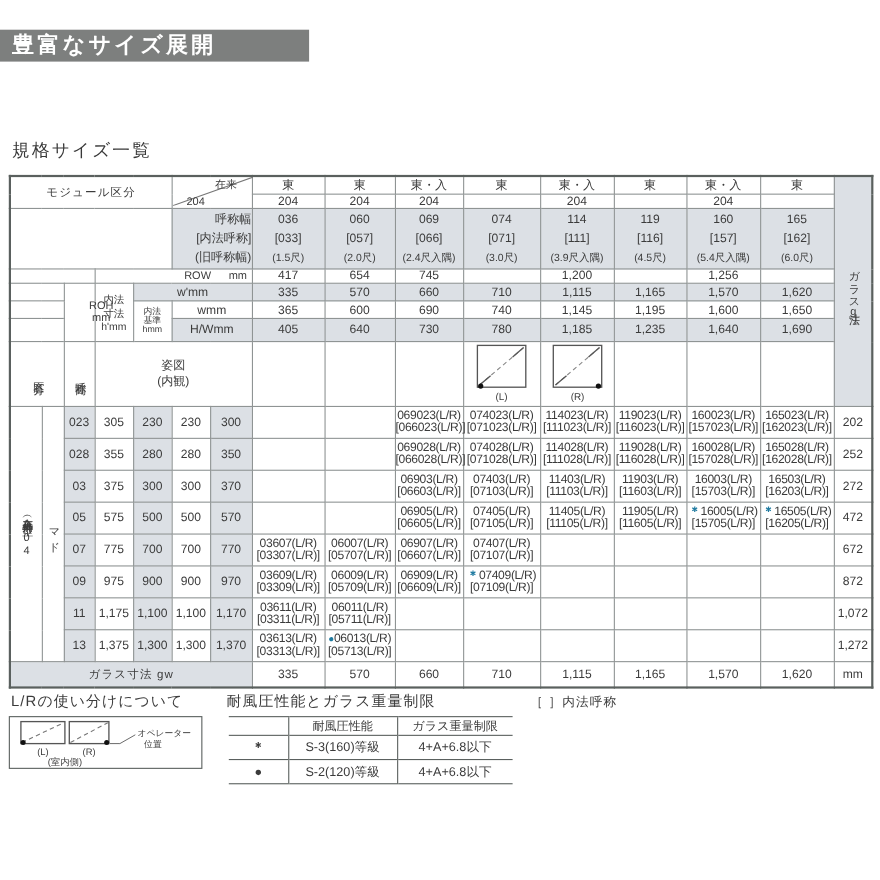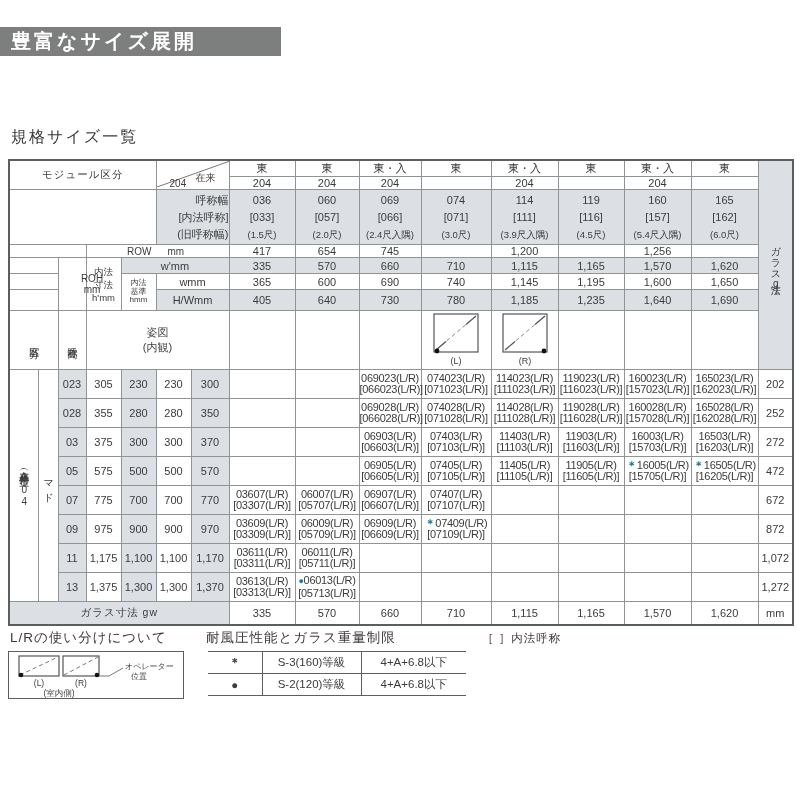--- a/index.html
+++ b/index.html
@@ -36,21 +36,21 @@
   .sm{font-size:10px;padding-left:40px;}
   .xs{font-size:9.5px;}
   .code{font-size:9.5px;line-height:11.5px;letter-spacing:-0.3px;}
   .vtext{writing-mode:vertical-rl;text-orientation:upright;letter-spacing:1px;
     margin:0 auto;font-size:10px;}
   .flexc{display:flex;flex-direction:column;justify-content:space-around;
     align-items:center;height:100%;}
   .rlabel{text-align:right;padding-right:4px;}
   .diag-cell{position:relative;}
   .diag-cell svg{position:absolute;left:0;top:0;}
-  .diag-top{position:absolute;right:13px;top:10px;font-size:10px;}
+  .diag-top{position:absolute;right:13px;top:0;font-size:10px;}
   .diag-bot{position:absolute;left:13px;bottom:0;font-size:10px;}
   .mk{font-weight:bold;color:var(--accent);}
   .mk-dot{color:var(--accent);font-size:9px;}
 
   
   .lr-title{position:absolute;left:10px;top:629px;font-size:13.5px;letter-spacing:1px;}
   .lr-box{position:absolute;left:8px;top:651px;width:176px;height:48px;
     border:1px solid var(--dark);}
   .wind-title{position:absolute;left:206px;top:629px;font-size:13.5px;letter-spacing:1px;}
   table.wind{position:absolute;left:208px;top:651px;width:258px;
@@ -162,21 +162,21 @@
           <div class="xs">(5.4尺入隅)</div>
         </td>
         <td class="fill" style="line-height: 17px;">
           <div>165</div>
           <div>[162]</div>
           <div class="xs">(6.0尺)</div>
         </td>
       </tr>
       <tr style="height: 13px;">
         <td class="void" colspan="3"></td>
-        <td class="boxed" colspan="4" style="text-align: center; font-size: 10px; padding-right: 4px;"><div style="display: inline; margin-right: 16px;">ROW</div><div style="display: inline;">mm</div></td>
+        <td class="boxed" colspan="4" style="text-align: right; font-size: 10px; padding-right: 4px;"><div style="display: inline; margin-right: 16px;">ROW</div><div style="display: inline;">mm</div></td>
         <td>417</td>
         <td>654</td>
         <td>745</td>
         <td></td>
         <td>1,200</td>
         <td></td>
         <td>1,256</td>
         <td></td>
       </tr>
       <tr style="height: 16px;">
@@ -545,20 +545,25 @@
 </div>
 
 <div class="wind-title">耐風圧性能とガラス重量制限</div>
 <table class="wind">
   <colgroup>
       <col style="width:54px">
       <col style="width:99px">
       <col style="width:105px">
     </colgroup>
   <tbody>
+    <tr class="hd">
+      <td></td>
+      <td>耐風圧性能</td>
+      <td>ガラス重量制限</td>
+    </tr>
     <tr>
       <td class="mk">＊</td>
       <td>S-3(160)等級</td>
       <td>4+A+6.8以下</td>
     </tr>
     <tr>
       <td class="mk-dot">●</td>
       <td>S-2(120)等級</td>
       <td>4+A+6.8以下</td>
     </tr>

